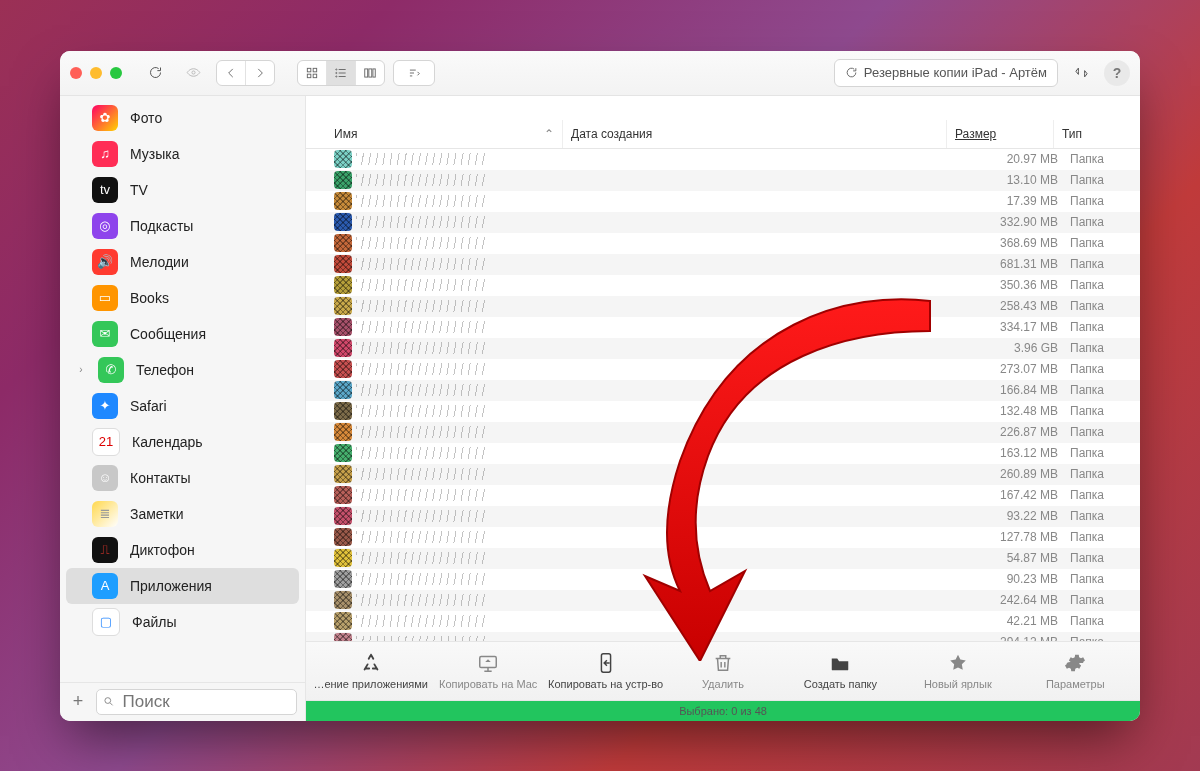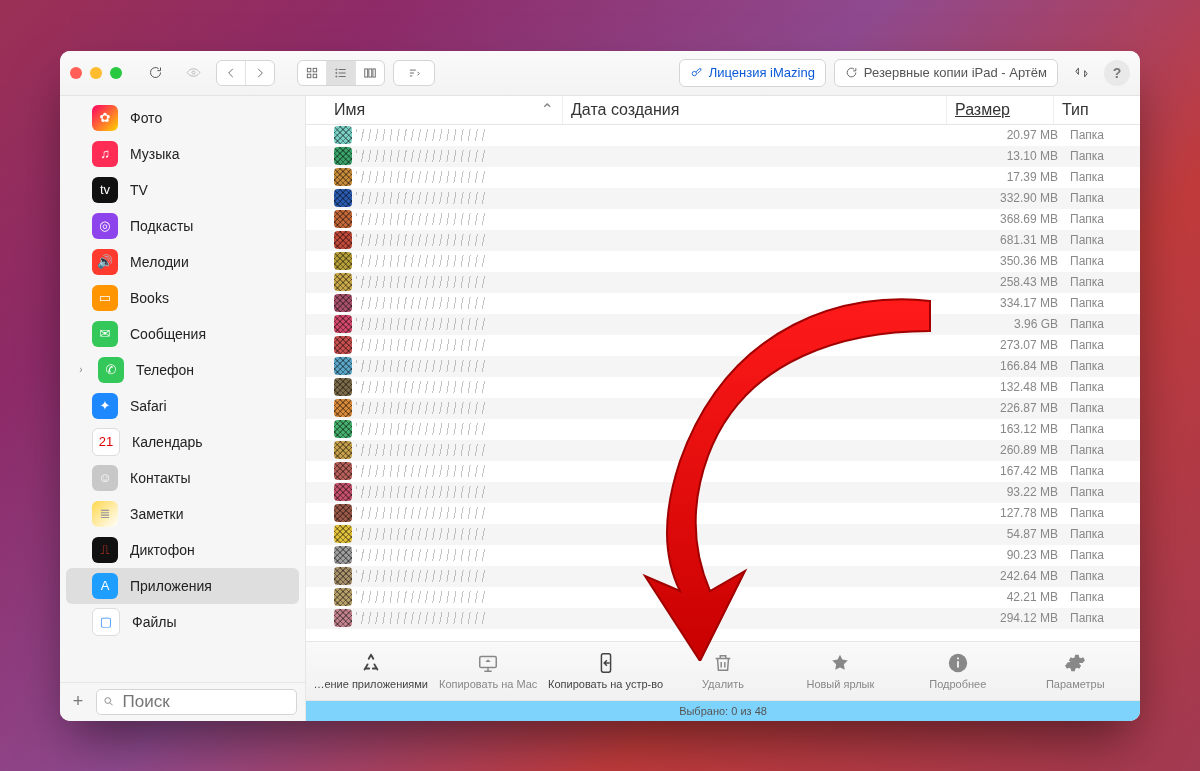--- a/index.html
+++ b/index.html
@@ -33,21 +33,21 @@
   .sb-item.hasdisc{padding-left:10px;}
   .disc{width:10px;display:flex;justify-content:center;color:#888;font-size:10px;}
   .app-icon{width:26px;height:26px;border-radius:6px;display:flex;align-items:center;justify-content:center;color:#fff;font-size:13px;flex:0 0 26px;}
   .sb-bottom{border-top:1px solid #e6e6e6;height:38px;display:flex;align-items:center;padding:0 8px;gap:8px;}
   .plus{width:20px;height:20px;display:flex;align-items:center;justify-content:center;font-size:18px;color:#777;cursor:pointer;}
   .search{flex:1;display:flex;align-items:center;gap:6px;border:1px solid #d5d5d5;border-radius:5px;height:24px;padding:0 6px;color:#888;font-size:13px;background:#fff;}
   .search input{border:none;outline:none;font-size:17px;width:100%;background:transparent;}
   .search svg{width:13px;height:13px;fill:none;stroke:#888;stroke-width:2;}
   
   .main{flex:1;display:flex;flex-direction:column;min-width:0;}
-  .cols-header{height:28px;border-bottom:1px solid #e6e6e6;display:flex;align-items:center;font-size:16px;color:#333;background:#fff;}
+  .cols-header{height:28px;border-bottom:1px solid #e6e6e6;display:flex;align-items:center;font-size:12px;color:#333;background:#fff;margin-top:24px;}
   .cols-header .col{padding:0 8px;border-right:1px solid #eee;height:100%;display:flex;align-items:center;gap:4px;}
   .col.name{flex:0 0 220px;padding-left:28px;}
   .col.mod{flex:0 0 160px;}
   .col.cre{flex:1;}
   .col.size{flex:0 0 90px;justify-content:flex-start;text-decoration:underline;}
   .col.type{flex:0 0 70px;border-right:none;}
   .rows{flex:1;overflow:hidden;}
   .row{height:21px;display:flex;align-items:center;font-size:12px;color:#888;}
   .row:nth-child(even){background:#f5f5f5;}
   .row .r-icon{width:18px;height:18px;border-radius:4px;margin-left:28px;flex:0 0 18px;
@@ -63,21 +63,21 @@
   .row .r-cre{flex:1;}
   .row .r-size{flex:0 0 90px;text-align:right;padding-right:6px;}
   .row .r-type{flex:0 0 70px;padding-left:6px;}
   
   .bottombar{height:58px;border-top:1px solid #e6e6e6;background:linear-gradient(#f9f9f9,#f1f1f1);display:flex;align-items:center;padding:0 6px;}
   .bb-item{flex:1;display:flex;flex-direction:column;align-items:center;gap:2px;font-size:11px;color:#888;cursor:pointer;min-width:0;}
   .bb-item.dark{color:#444;}
   .bb-item .bb-label{white-space:nowrap;overflow:hidden;text-overflow:ellipsis;max-width:100%;}
   .bb-item svg{width:22px;height:22px;fill:currentColor;}
   .bb-item.stroke svg{fill:none;stroke:currentColor;stroke-width:1.6;}
-  .status{height:20px;border-top:1px solid #e6e6e6;background:#7dd3fc;font-size:11px;color:#555;display:flex;align-items:center;justify-content:center;}
+  .status{height:20px;border-top:1px solid #e6e6e6;background:#22c55e;font-size:11px;color:#555;display:flex;align-items:center;justify-content:center;}
   
   .arrow{position:absolute;left:470px;top:210px;width:420px;height:400px;pointer-events:none;}
   .arrow svg{width:100%;height:100%;}
 </style>
 </head>
 <body>
 
 <div class="window">
 
   <div class="titlebar">
@@ -141,27 +141,20 @@
       <div class="seg" style="min-width:40px">
           <svg viewBox="0 0 24 24">
             <line x1="5" y1="7" x2="15" y2="7"></line>
             <line x1="5" y1="12" x2="12" y2="12"></line>
             <line x1="5" y1="17" x2="9" y2="17"></line>
             <path d="M18 10l3 3-3 3"></path>
           </svg>
         </div>
     </div>
     <div class="spacer"></div>
-    <div class="pill">
-      <svg viewBox="0 0 24 24">
-          <circle cx="8" cy="14" r="4"></circle>
-          <path d="M11 11l6-6h3v3l-6 6"></path>
-        </svg>
-      <span>Лицензия iMazing</span>
-    </div>
     <div class="pill gray">
       <svg viewBox="0 0 24 24">
           <path d="M20 12a8 8 0 1 1-3-6.2M20 4v5h-5"></path>
         </svg>
       <span>Резервные копии iPad - Артём</span>
     </div>
     <div class="tb-btn">
       <svg viewBox="0 0 24 24">
           <path d="M7 10V5l-4 5 4 5v-5"></path>
           <path d="M17 14v5l4-5-4-5v5"></path>
@@ -480,33 +473,31 @@
                 <path d="M10 12h6M13 9l-3 3 3 3"></path>
               </svg></span>
             <span class="bb-label">Копировать на устр-во</span>
           </div>
           <div class="bb-item stroke">
             <span><svg viewBox="0 0 24 24" fill="none" stroke="currentColor" stroke-width="1.6">
                 <path d="M4 7h16M9 7V4h6v3M6 7l1 13h10l1-13M10 11v6M14 11v6"></path>
               </svg></span>
             <span class="bb-label">Удалить</span>
           </div>
+          <div class="bb-item dark">
+            <span><svg viewBox="0 0 24 24">
+                <path d="M3 7h6l2 3h10v9a1 1 0 0 1-1 1H4a1 1 0 0 1-1-1z"></path>
+              </svg></span>
+            <span class="bb-label">Создать папку</span>
+          </div>
           <div class="bb-item">
             <span><svg viewBox="0 0 24 24">
                 <path d="M12 3l2.6 5.3 5.9.9-4.3 4.2 1 5.9L12 16.9 6.8 19.3l1-5.9L3.5 9.2l5.9-.9z"></path>
               </svg></span>
             <span class="bb-label">Новый ярлык</span>
-          </div>
-          <div class="bb-item">
-            <span><svg viewBox="0 0 24 24">
-                <circle cx="12" cy="12" r="10"></circle>
-                <rect x="11" y="10" width="2" height="7" fill="#f3f3f3"></rect>
-                <rect x="11" y="6" width="2" height="2" fill="#f3f3f3"></rect>
-              </svg></span>
-            <span class="bb-label">Подробнее</span>
           </div>
           <div class="bb-item">
             <span><svg viewBox="0 0 24 24">
                 <path d="M12 8a4 4 0 1 0 0 8 4 4 0 0 0 0-8zm9 4a7 7 0 0 0-.1-1.2l2-1.6-2-3.4-2.4 1a7 7 0 0 0-2-1.2l-.4-2.6h-4l-.4 2.6a7 7 0 0 0-2 1.2l-2.4-1-2 3.4 2 1.6A7 7 0 0 0 3 12c0 .4 0 .8.1 1.2l-2 1.6 2 3.4 2.4-1c.6.5 1.3.9 2 1.2l.4 2.6h4l.4-2.6c.7-.3 1.4-.7 2-1.2l2.4 1 2-3.4-2-1.6c.1-.4.1-.8.1-1.2z"></path>
               </svg></span>
             <span class="bb-label">Параметры</span>
           </div>
         </div>
       <div class="status">
           <span>Выбрано: 0 из 48</span>

